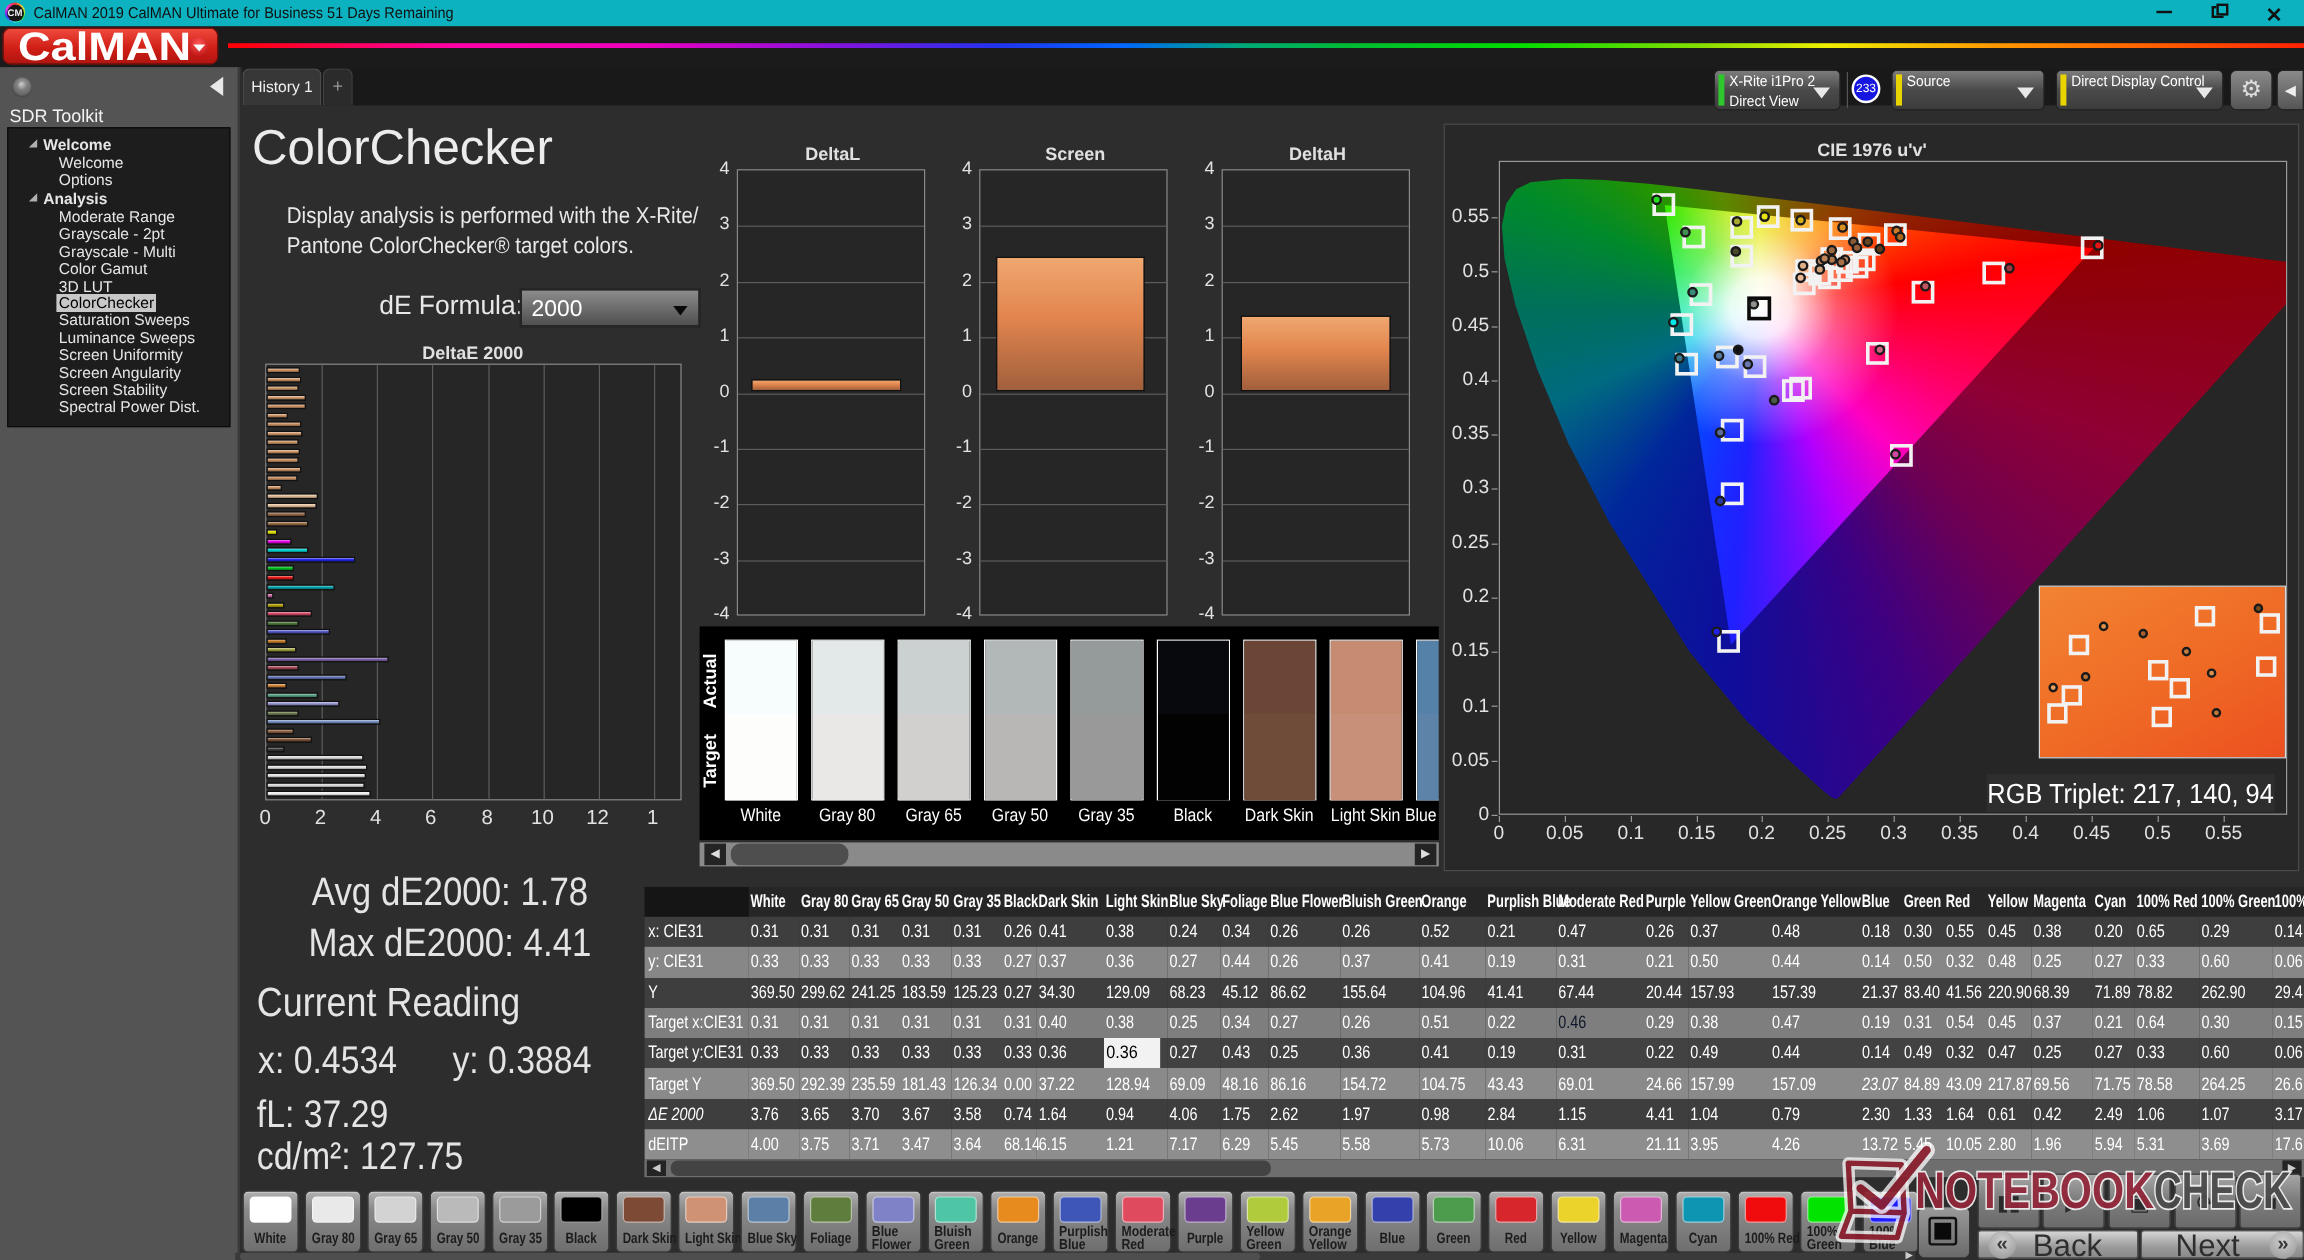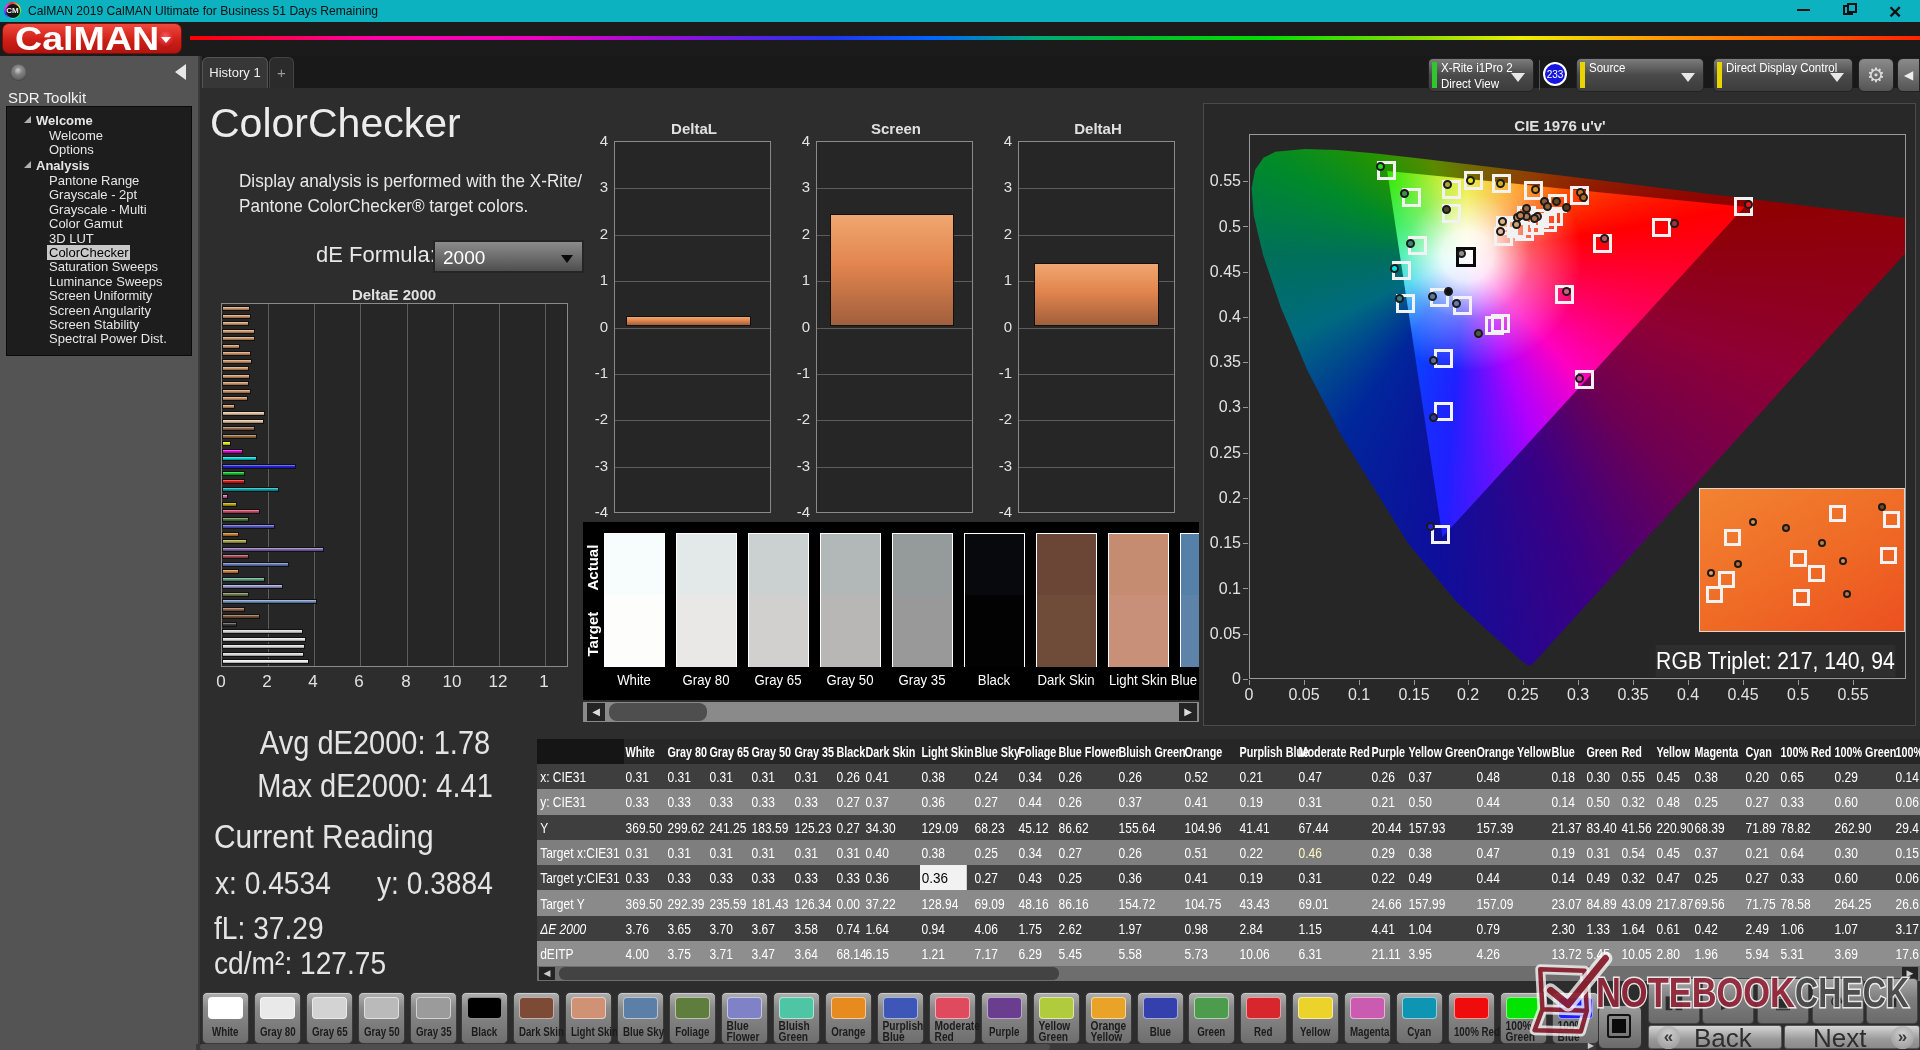--- a/index.html
+++ b/index.html
@@ -73,21 +73,21 @@
   <div class="orb"></div>
   <div class="coll"></div>
   <div class="title">SDR Toolkit</div>
   <div id="tree">
 <span class="tri" style="top:9px;"></span>
       <span class="h" style="top:6px;">Welcome</span>
 <span class="i" style="top:21px;">Welcome</span>
 <span class="i" style="top:35px;">Options</span>
 <span class="tri" style="top:54px;"></span>
       <span class="h" style="top:51px;">Analysis</span>
-<span class="i" style="top:66px;">Pantone Range</span>
+<span class="i" style="top:66px;">Moderate Range</span>
 <span class="i" style="top:80px;">Grayscale - 2pt</span>
 <span class="i" style="top:95px;">Grayscale - Multi</span>
 <span class="i" style="top:109px;">Color Gamut</span>
 <span class="i" style="top:124px;">3D LUT</span>
 <span class="i sel" style="top:138px;">ColorChecker</span>
 <span class="i" style="top:152px;">Saturation Sweeps</span>
 <span class="i" style="top:167px;">Luminance Sweeps</span>
 <span class="i" style="top:181px;">Screen Uniformity</span>
 <span class="i" style="top:196px;">Screen Angularity</span>
 <span class="i" style="top:210px;">Screen Stability</span>
@@ -572,21 +572,21 @@
 <td style="color:#fff; font-size:15px;"><span style="display:inline-block; transform:scaleX(0.8); transform-origin:left; padding-left:2px;">0.31</span></td>
 <td style="color:#fff; font-size:15px;"><span style="display:inline-block; transform:scaleX(0.8); transform-origin:left; padding-left:2px;">0.31</span></td>
 <td style="color:#fff; font-size:15px;"><span style="display:inline-block; transform:scaleX(0.8); transform-origin:left; padding-left:2px;">0.40</span></td>
 <td style="color:#fff; font-size:15px;"><span style="display:inline-block; transform:scaleX(0.8); transform-origin:left; padding-left:2px;">0.38</span></td>
 <td style="color:#fff; font-size:15px;"><span style="display:inline-block; transform:scaleX(0.8); transform-origin:left; padding-left:2px;">0.25</span></td>
 <td style="color:#fff; font-size:15px;"><span style="display:inline-block; transform:scaleX(0.8); transform-origin:left; padding-left:2px;">0.34</span></td>
 <td style="color:#fff; font-size:15px;"><span style="display:inline-block; transform:scaleX(0.8); transform-origin:left; padding-left:2px;">0.27</span></td>
 <td style="color:#fff; font-size:15px;"><span style="display:inline-block; transform:scaleX(0.8); transform-origin:left; padding-left:2px;">0.26</span></td>
 <td style="color:#fff; font-size:15px;"><span style="display:inline-block; transform:scaleX(0.8); transform-origin:left; padding-left:2px;">0.51</span></td>
 <td style="color:#fff; font-size:15px;"><span style="display:inline-block; transform:scaleX(0.8); transform-origin:left; padding-left:2px;">0.22</span></td>
-<td style="color:#fef9c3; font-size:15px;"><span style="display:inline-block; transform:scaleX(0.8); transform-origin:left; padding-left:2px;">0.46</span></td>
+<td style="color:#0f172a; font-size:15px;"><span style="display:inline-block; transform:scaleX(0.8); transform-origin:left; padding-left:2px;">0.46</span></td>
 <td style="color:#fff; font-size:15px;"><span style="display:inline-block; transform:scaleX(0.8); transform-origin:left; padding-left:2px;">0.29</span></td>
 <td style="color:#fff; font-size:15px;"><span style="display:inline-block; transform:scaleX(0.8); transform-origin:left; padding-left:2px;">0.38</span></td>
 <td style="color:#fff; font-size:15px;"><span style="display:inline-block; transform:scaleX(0.8); transform-origin:left; padding-left:2px;">0.47</span></td>
 <td style="color:#fff; font-size:15px;"><span style="display:inline-block; transform:scaleX(0.8); transform-origin:left; padding-left:2px;">0.19</span></td>
 <td style="color:#fff; font-size:15px;"><span style="display:inline-block; transform:scaleX(0.8); transform-origin:left; padding-left:2px;">0.31</span></td>
 <td style="color:#fff; font-size:15px;"><span style="display:inline-block; transform:scaleX(0.8); transform-origin:left; padding-left:2px;">0.54</span></td>
 <td style="color:#fff; font-size:15px;"><span style="display:inline-block; transform:scaleX(0.8); transform-origin:left; padding-left:2px;">0.45</span></td>
 <td style="color:#fff; font-size:15px;"><span style="display:inline-block; transform:scaleX(0.8); transform-origin:left; padding-left:2px;">0.37</span></td>
 <td style="color:#fff; font-size:15px;"><span style="display:inline-block; transform:scaleX(0.8); transform-origin:left; padding-left:2px;">0.21</span></td>
 <td style="color:#fff; font-size:15px;"><span style="display:inline-block; transform:scaleX(0.8); transform-origin:left; padding-left:2px;">0.64</span></td>
@@ -636,21 +636,21 @@
 <td style="color:#fff; font-size:15px;"><span style="display:inline-block; transform:scaleX(0.8); transform-origin:left; padding-left:2px;">69.09</span></td>
 <td style="color:#fff; font-size:15px;"><span style="display:inline-block; transform:scaleX(0.8); transform-origin:left; padding-left:2px;">48.16</span></td>
 <td style="color:#fff; font-size:15px;"><span style="display:inline-block; transform:scaleX(0.8); transform-origin:left; padding-left:2px;">86.16</span></td>
 <td style="color:#fff; font-size:15px;"><span style="display:inline-block; transform:scaleX(0.8); transform-origin:left; padding-left:2px;">154.72</span></td>
 <td style="color:#fff; font-size:15px;"><span style="display:inline-block; transform:scaleX(0.8); transform-origin:left; padding-left:2px;">104.75</span></td>
 <td style="color:#fff; font-size:15px;"><span style="display:inline-block; transform:scaleX(0.8); transform-origin:left; padding-left:2px;">43.43</span></td>
 <td style="color:#fff; font-size:15px;"><span style="display:inline-block; transform:scaleX(0.8); transform-origin:left; padding-left:2px;">69.01</span></td>
 <td style="color:#fff; font-size:15px;"><span style="display:inline-block; transform:scaleX(0.8); transform-origin:left; padding-left:2px;">24.66</span></td>
 <td style="color:#fff; font-size:15px;"><span style="display:inline-block; transform:scaleX(0.8); transform-origin:left; padding-left:2px;">157.99</span></td>
 <td style="color:#fff; font-size:15px;"><span style="display:inline-block; transform:scaleX(0.8); transform-origin:left; padding-left:2px;">157.09</span></td>
-<td style="color:#fff; font-size:15px;"><span style="display:inline-block; transform:scaleX(0.8); transform-origin:left; padding-left:2px;">23.07</span></td>
+<td style="color:#fff; font-size:15px;font-style:italic;"><span style="display:inline-block; transform:scaleX(0.8); transform-origin:left; padding-left:2px;">23.07</span></td>
 <td style="color:#fff; font-size:15px;"><span style="display:inline-block; transform:scaleX(0.8); transform-origin:left; padding-left:2px;">84.89</span></td>
 <td style="color:#fff; font-size:15px;"><span style="display:inline-block; transform:scaleX(0.8); transform-origin:left; padding-left:2px;">43.09</span></td>
 <td style="color:#fff; font-size:15px;"><span style="display:inline-block; transform:scaleX(0.8); transform-origin:left; padding-left:2px;">217.87</span></td>
 <td style="color:#fff; font-size:15px;"><span style="display:inline-block; transform:scaleX(0.8); transform-origin:left; padding-left:2px;">69.56</span></td>
 <td style="color:#fff; font-size:15px;"><span style="display:inline-block; transform:scaleX(0.8); transform-origin:left; padding-left:2px;">71.75</span></td>
 <td style="color:#fff; font-size:15px;"><span style="display:inline-block; transform:scaleX(0.8); transform-origin:left; padding-left:2px;">78.58</span></td>
 <td style="color:#fff; font-size:15px;"><span style="display:inline-block; transform:scaleX(0.8); transform-origin:left; padding-left:2px;">264.25</span></td>
 <td style="color:#fff; font-size:15px;"><span style="display:inline-block; transform:scaleX(0.8); transform-origin:left; padding-left:2px;">26.6</span></td>
 </tr>
 <tr style="height:25.3px; background:#3e3e3e;">

